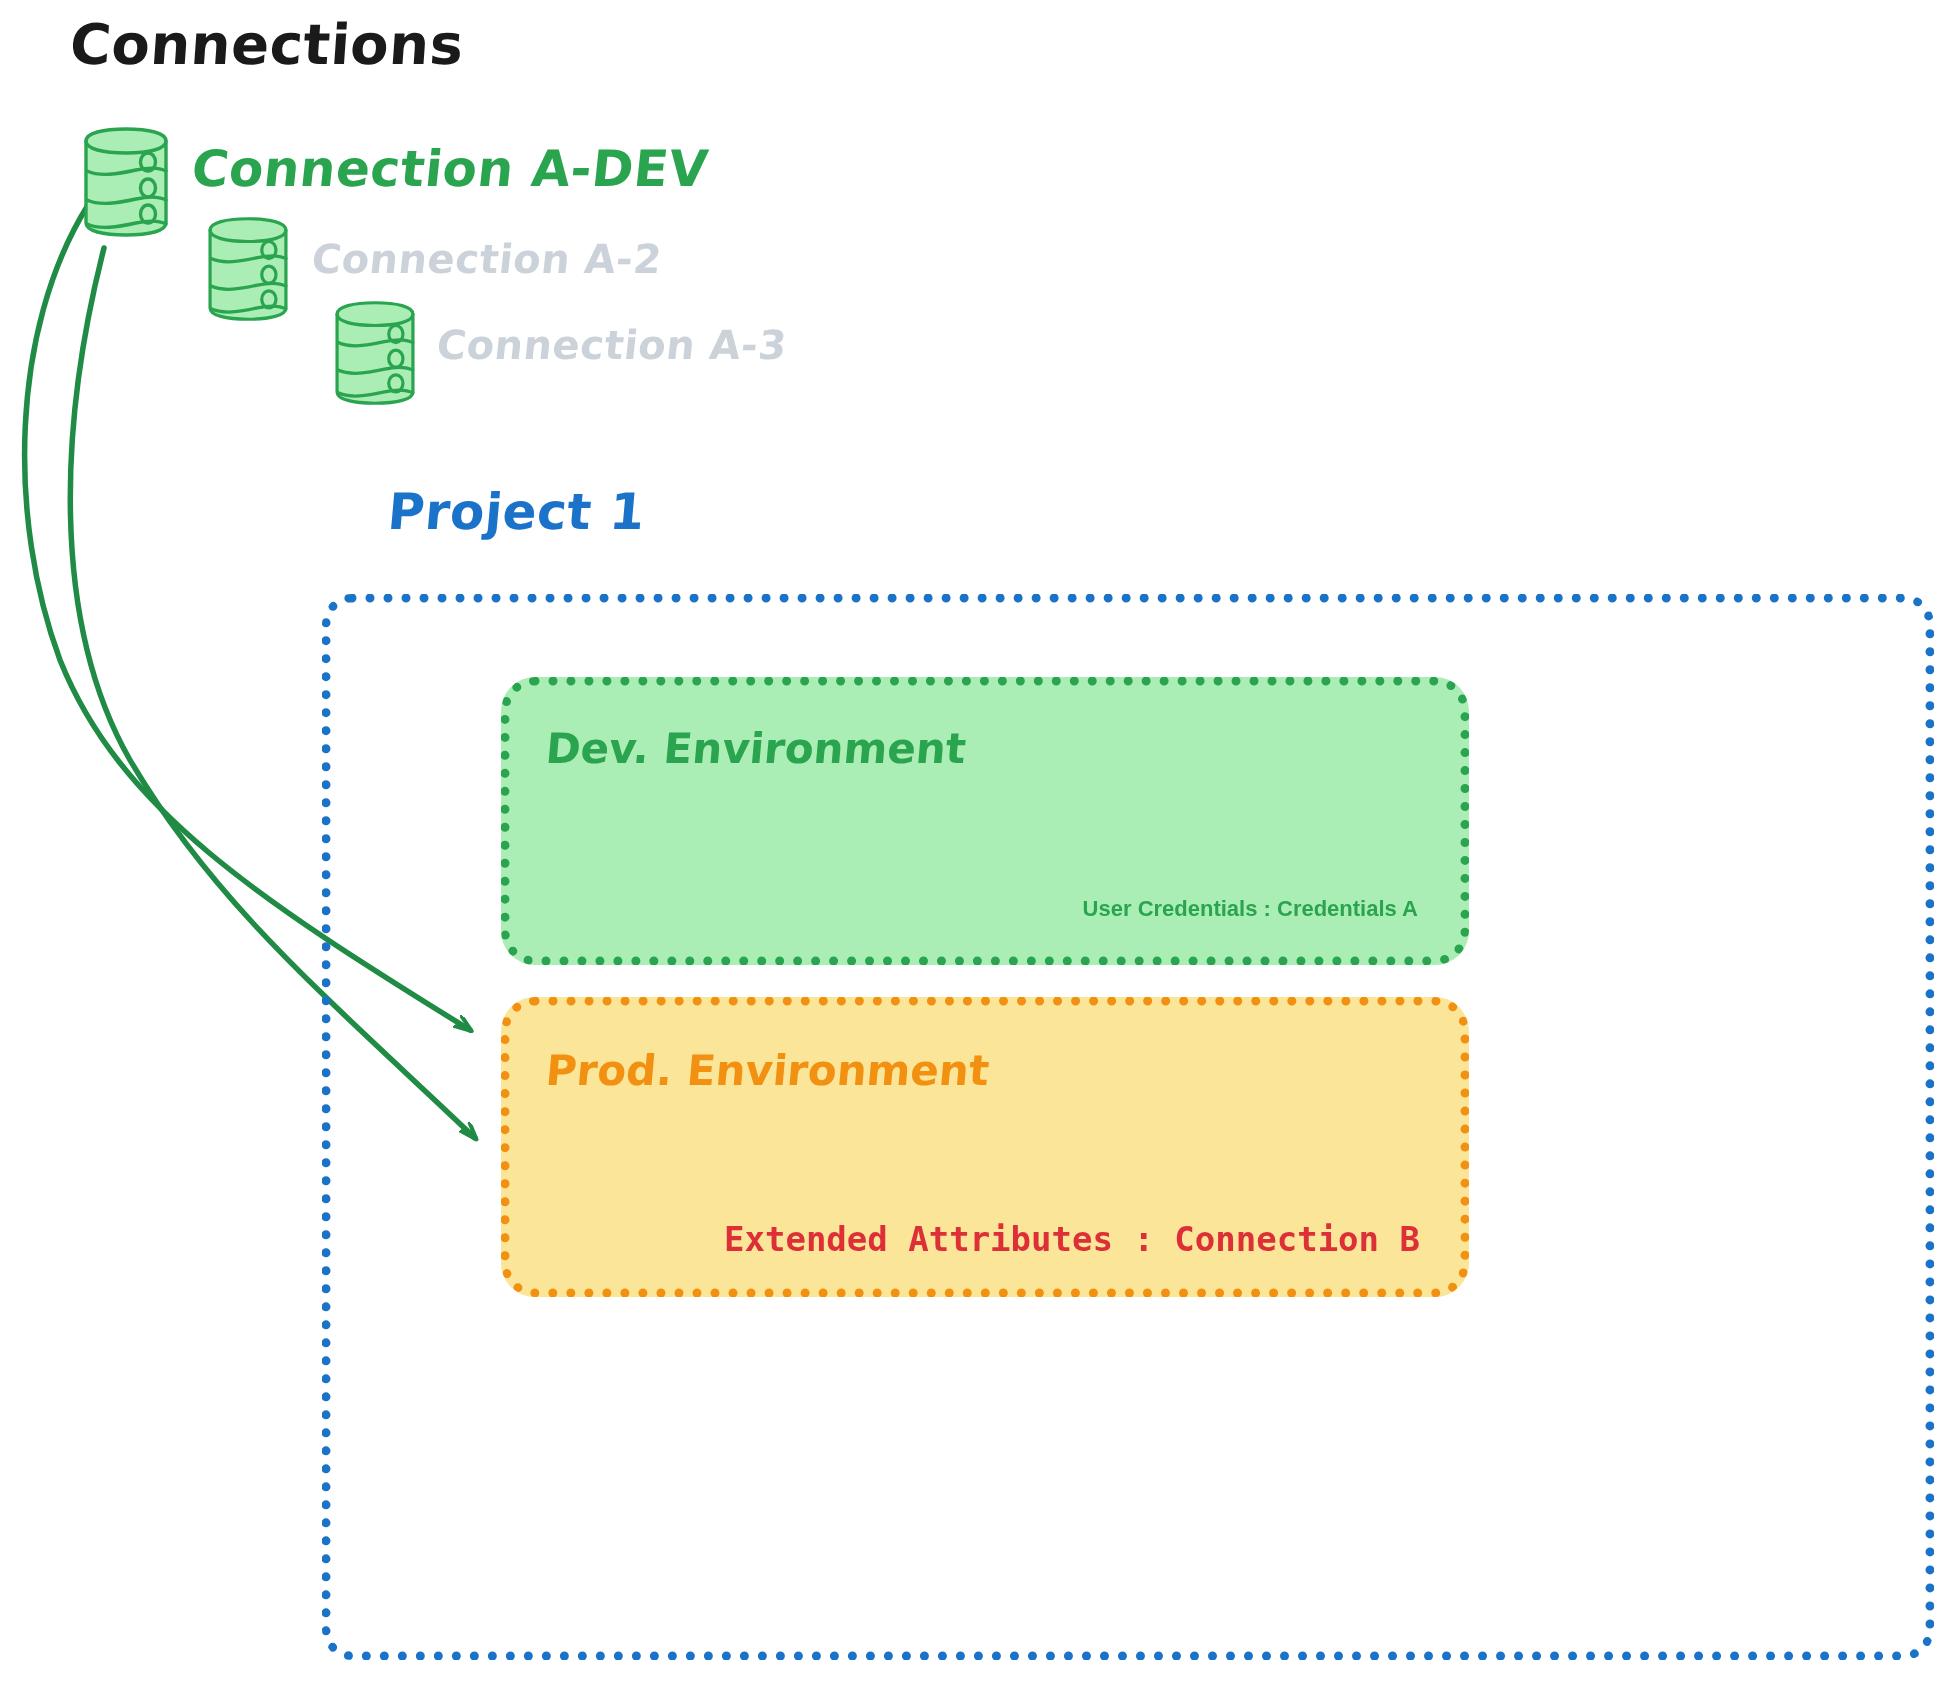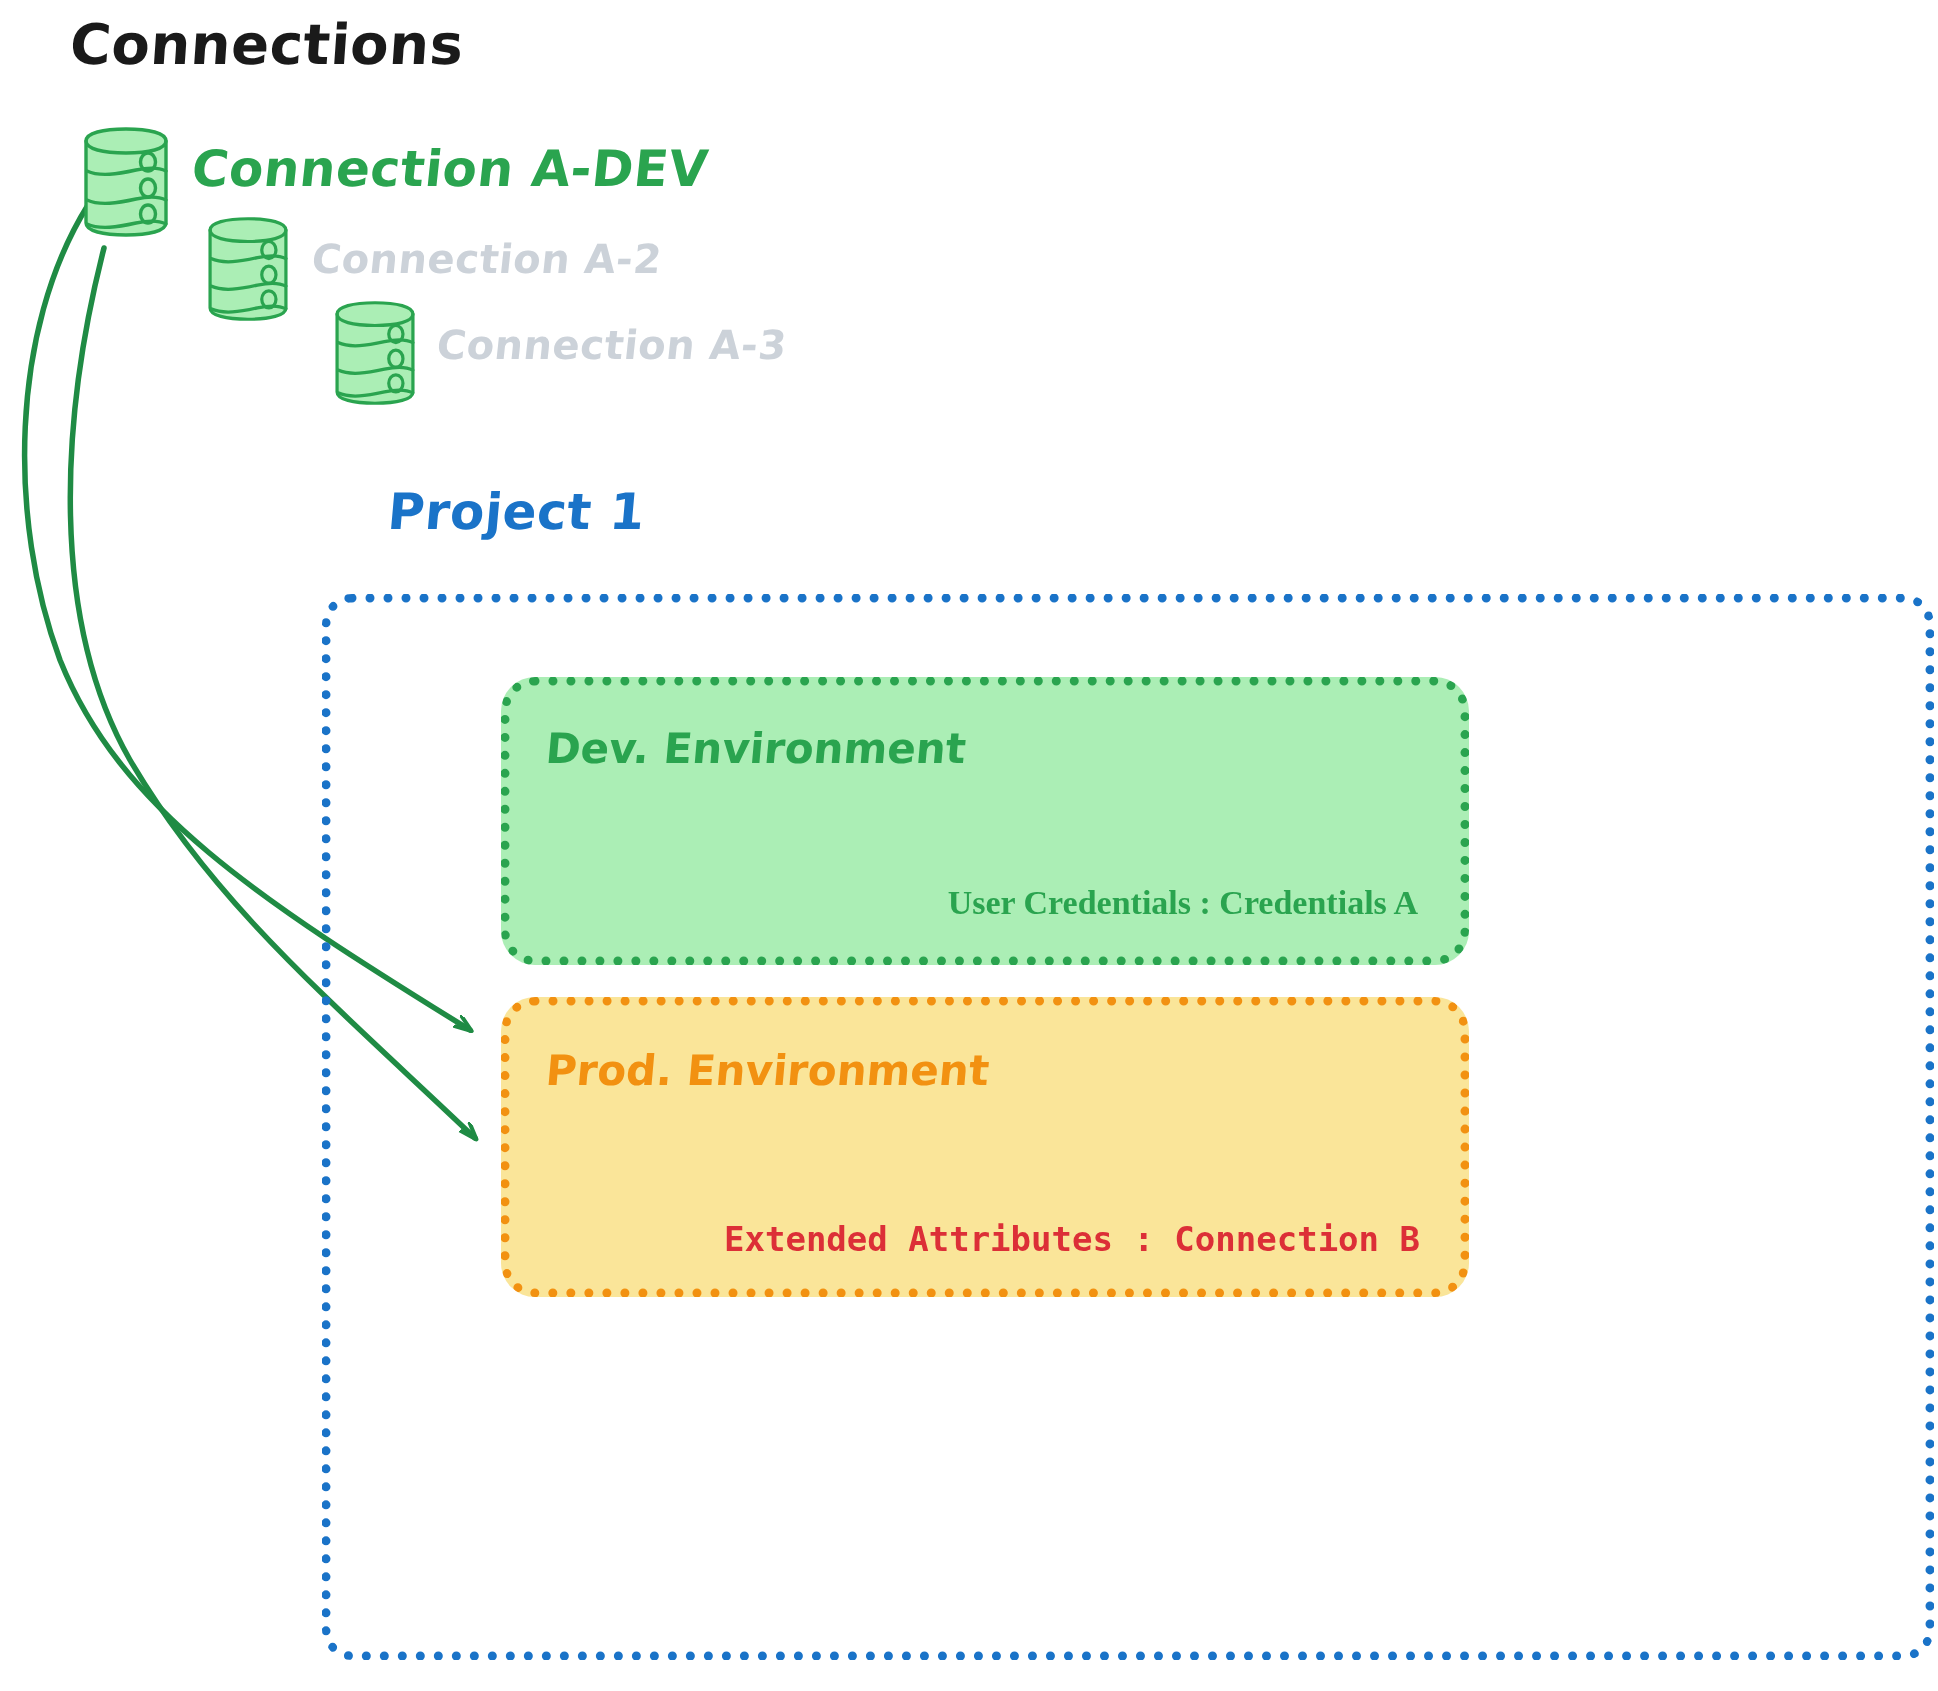--- a/index.html
+++ b/index.html
@@ -105,23 +105,23 @@
     font-weight: 700;
     font-size: 42px;
     white-space: nowrap;
     transform: skewX(-5deg);
   }
   #dev-env-title { left: 36px; top: 38px; color: #2aa44f; }
   #prod-env-title { left: 36px; top: 40px; color: #f29111; }
 
   .env-attr {
     position: absolute;
-    font-family: Liberation Serif, serif;
-    font-weight: 700;
-    font-size: 34px;
+    font-family: Liberation Sans, sans-serif;
+    font-weight: 700;
+    font-size: 22px;
     white-space: nowrap;
   }
   #dev-cred-line {
     right: 42px;
     bottom: 34px;
     color: #2aa44f;
   }
   #prod-attr-lines {
     position: absolute;
     right: 40px;

